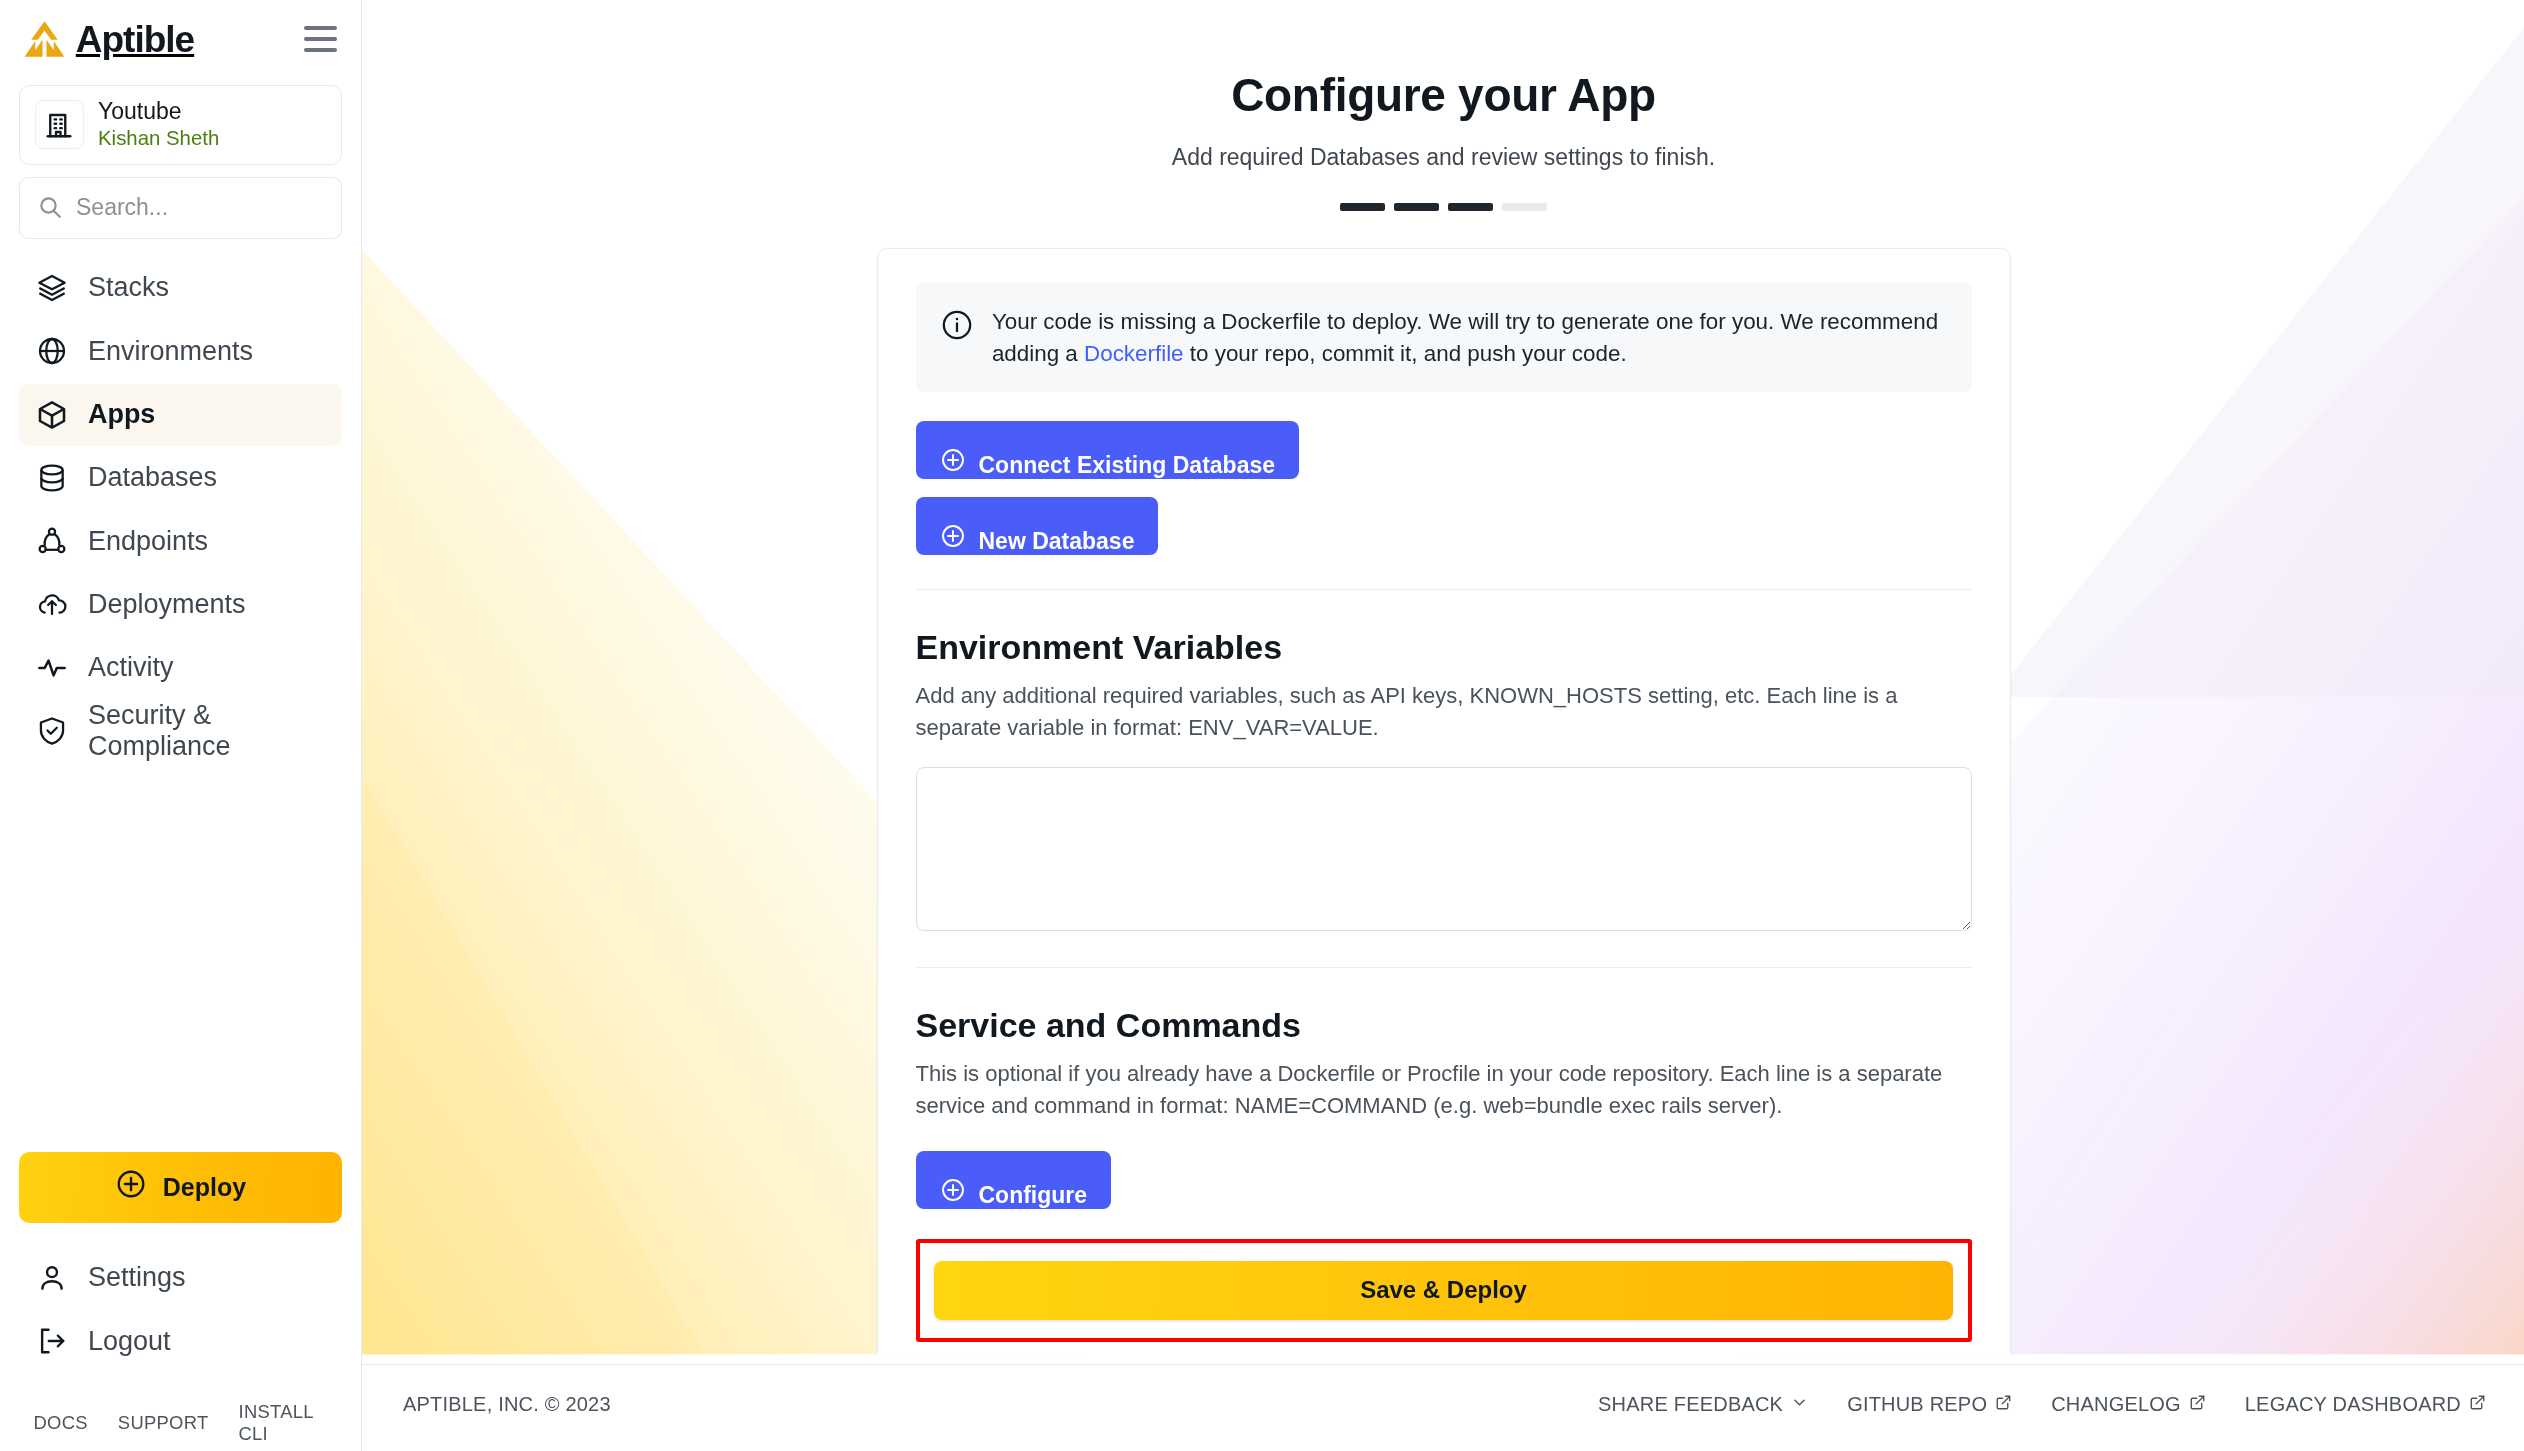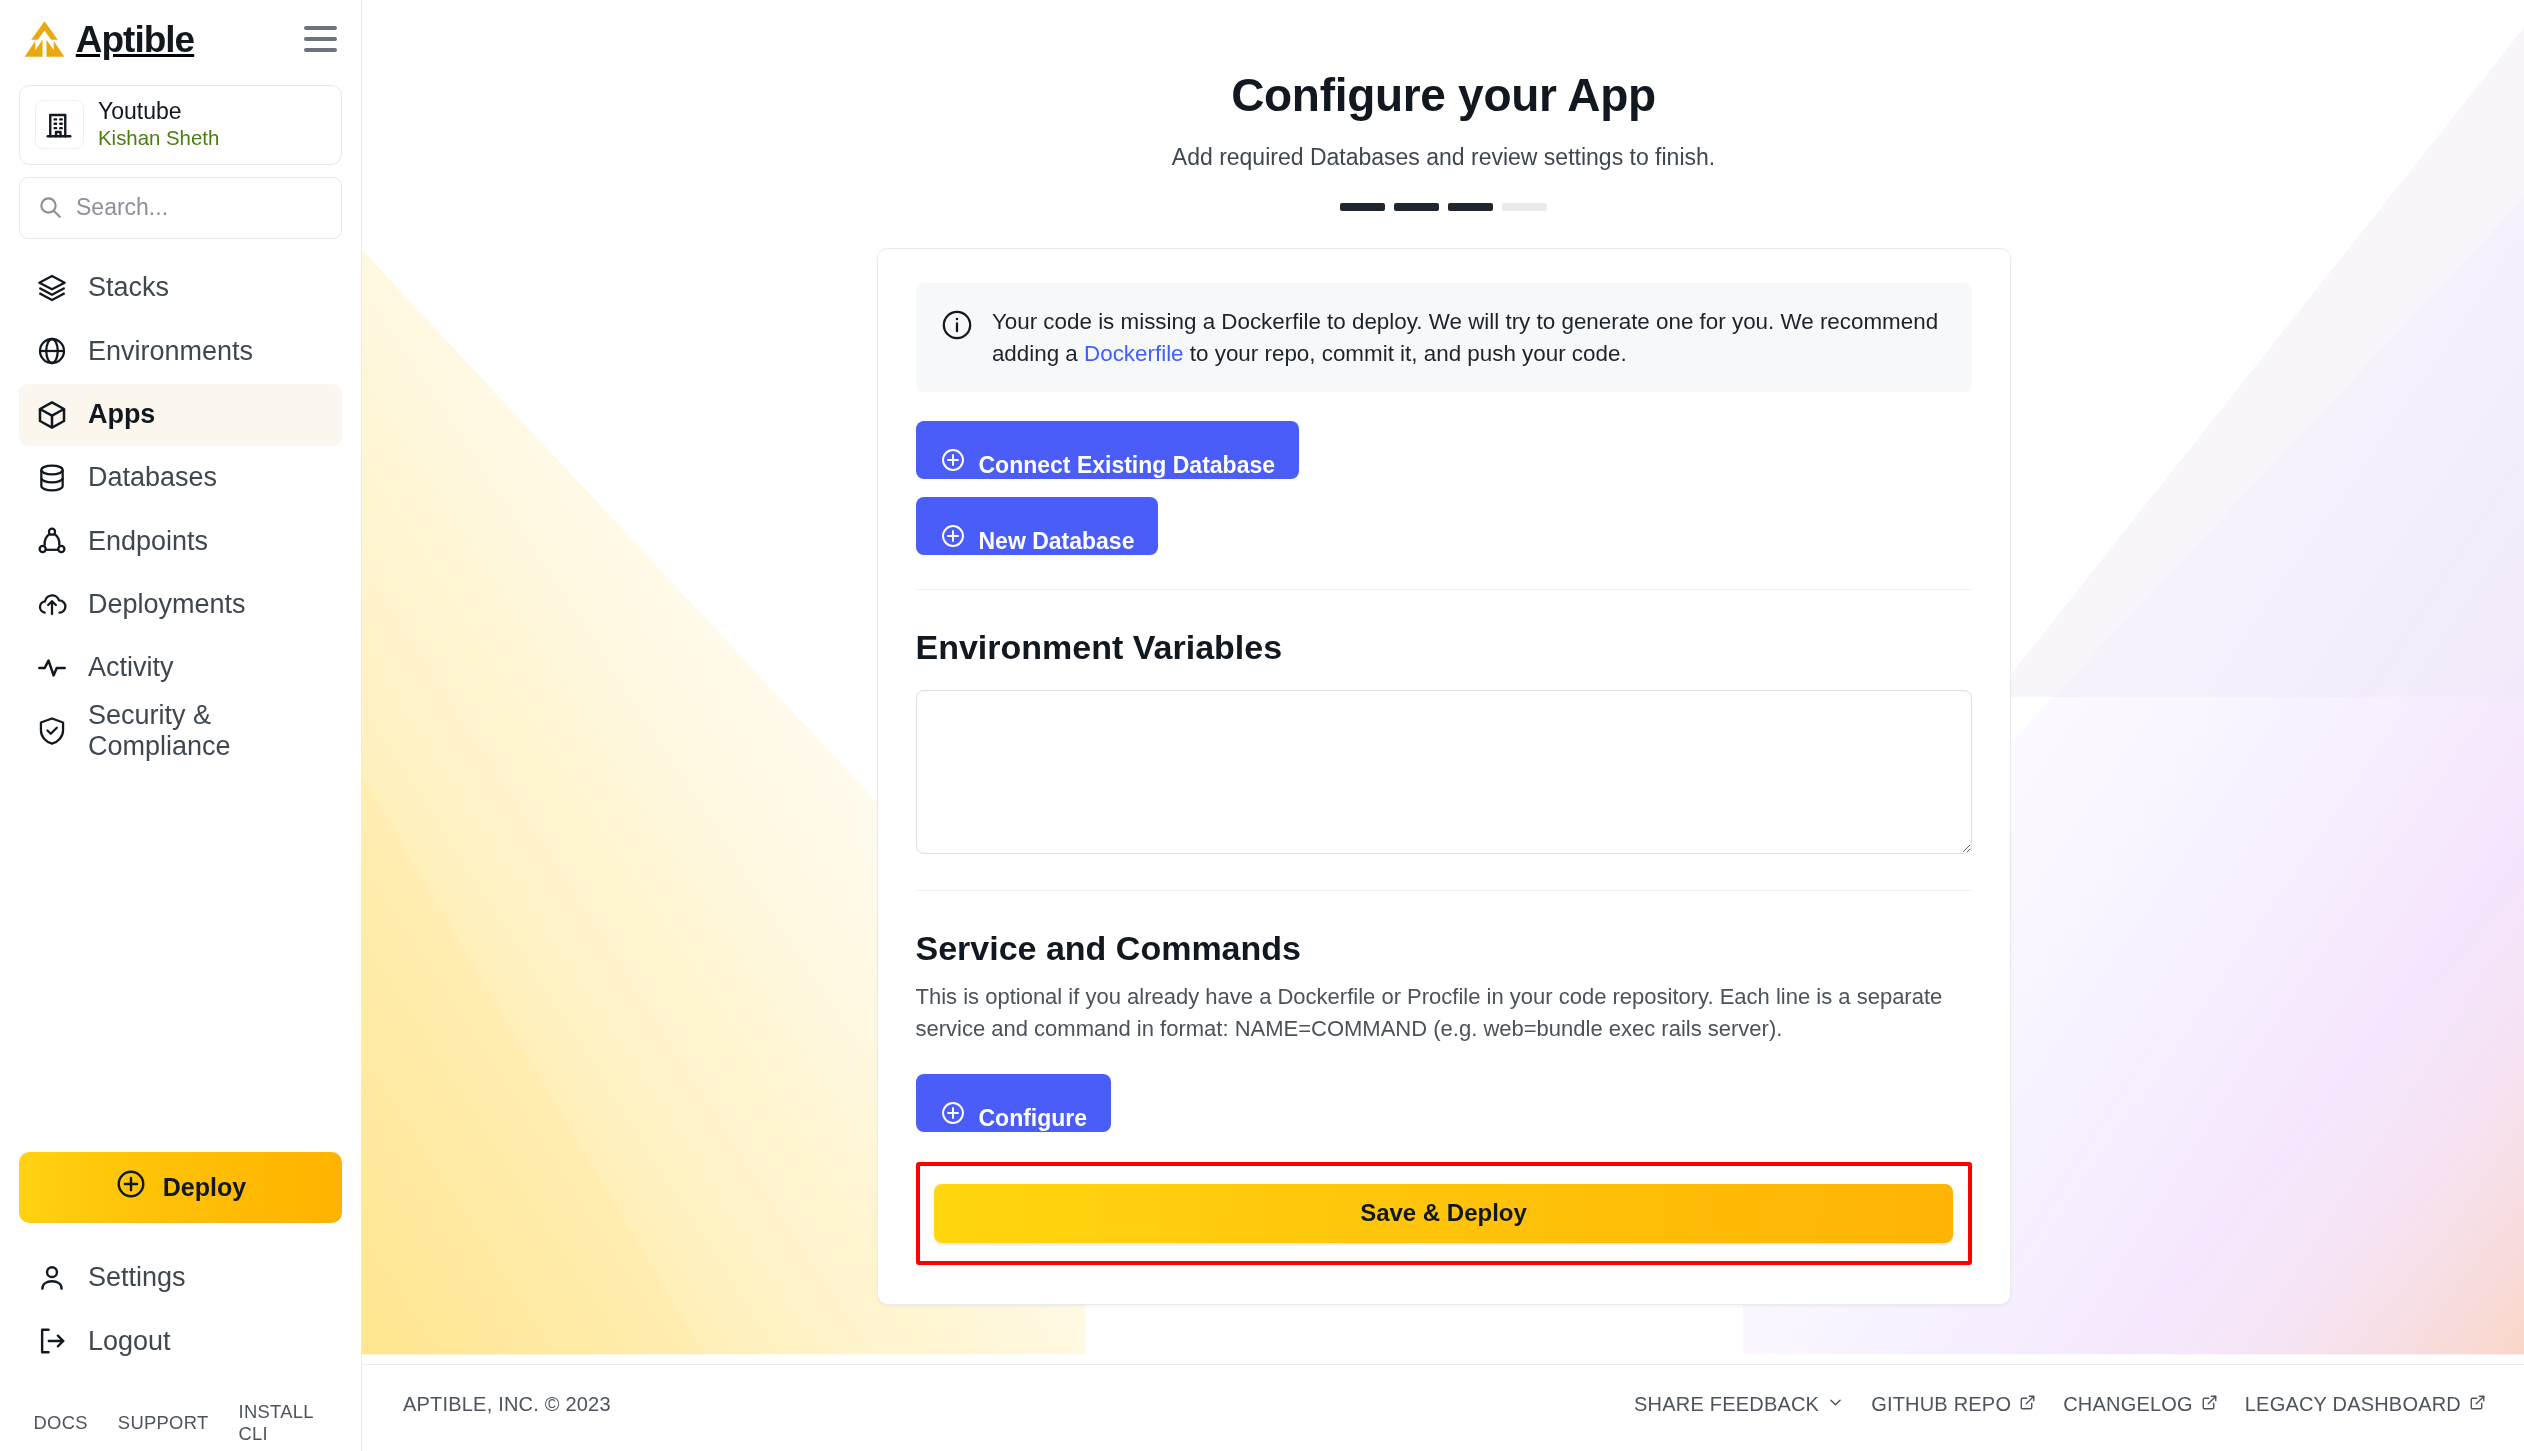--- a/index.html
+++ b/index.html
@@ -165,21 +165,21 @@
   }
 
   
   .page-footer {
     position: absolute; left: 0; right: 0; bottom: 4px; height: 83px; z-index: 3;
     border-top: 1.3px solid #e9e9ec; background: #ffffff;
     display: flex; align-items: flex-start; justify-content: space-between;
     padding: 28px 39px 0 41px;
   }
   .copyright { font-size: 20px; color: #4d545d; letter-spacing: 0.2px; }
-  .footer-links { display: flex; align-items: center; gap: 27px; }
+  .footer-links { display: flex; align-items: center; gap: 39px; }
   .footer-links a {
     display: inline-flex; align-items: center; gap: 8px;
     font-size: 20px; color: #4d545d; text-decoration: none;
     letter-spacing: 0.2px; cursor: pointer;
   }
 </style>
 </head>
 <body>
 
 <div class="app">
@@ -449,20 +449,21 @@
                   <path d="M12 7.4 V16.6 M7.4 12 H16.6"></path>
               </svg>
             </span>
             <span>New Database</span>
           </button>
         </div>
 
         <div class="divider"></div>
 
         <h2 class="section-title">Environment Variables</h2>
+        <p class="section-desc">Add any additional required variables, such as API keys, KNOWN_HOSTS setting, etc. Each line is a separate variable in format: ENV_VAR=VALUE.</p>
         <textarea class="env-textarea" placeholder="" style=""></textarea>
 
         <div class="divider"></div>
 
         <h2 class="section-title">Service and Commands</h2>
         <p class="section-desc">This is optional if you already have a Dockerfile or Procfile in your code repository. Each line is a separate service and command in format: NAME=COMMAND (e.g. web=bundle exec rails server).</p>
 
         <div class="row-gap-a">
           <button class="btn-blue">
             <span>

